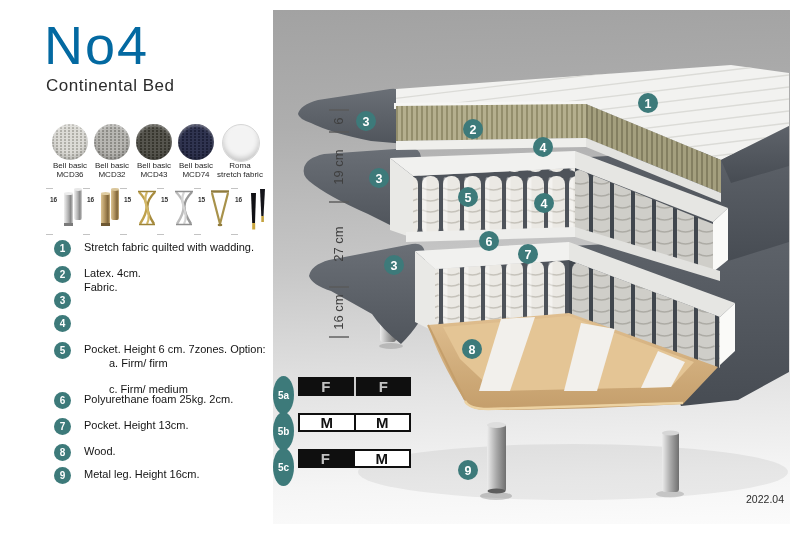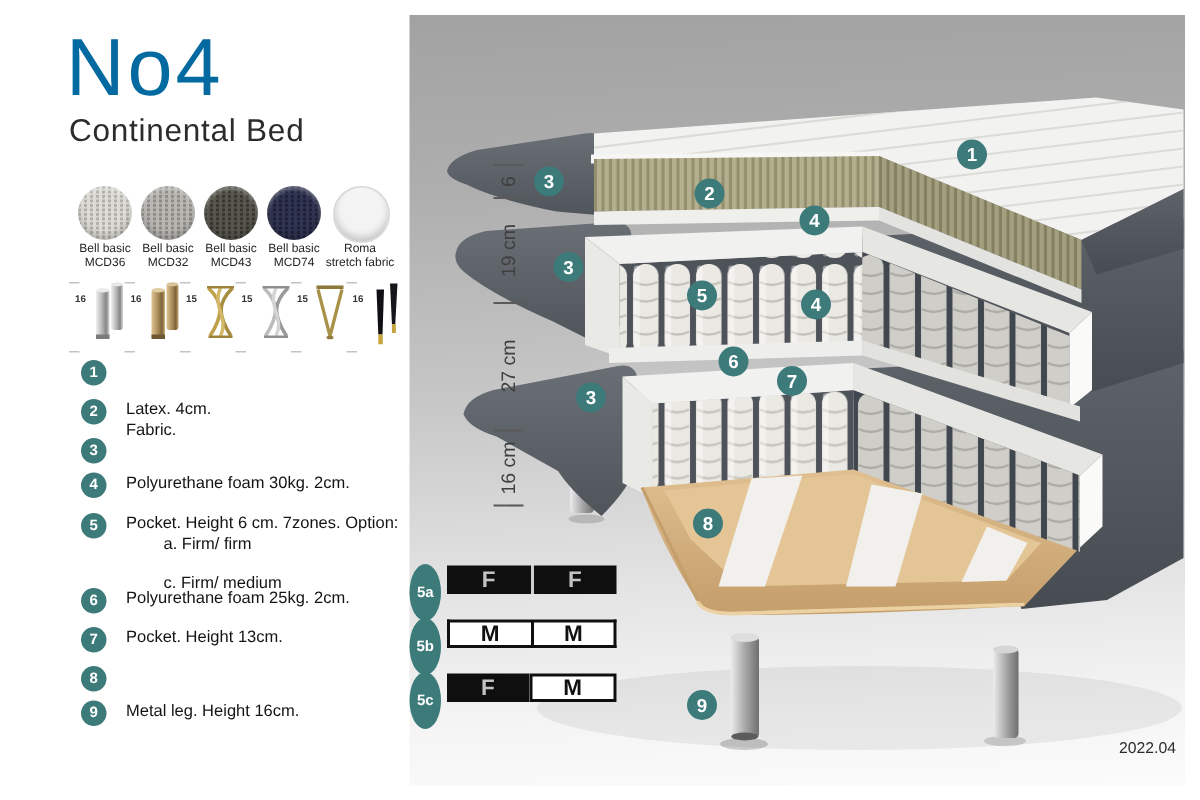--- a/index.html
+++ b/index.html
@@ -1,21 +1,21 @@
 <!DOCTYPE html>
 <html><head>
 <meta charset="utf-8">
 <style>
   html,body{margin:0;padding:0;background:#ffffff;}
   #stage{position:relative;width:800px;height:533px;background:#ffffff;overflow:hidden;
          font-family:"Liberation Sans","DejaVu Sans",sans-serif;color:#1c1c1c;}
   
   .title{position:absolute;left:44px;top:14px;font-size:54px;font-weight:200;
          letter-spacing:2px;color:#0369a1;}
-  .subtitle{position:absolute;left:46px;top:76px;font-size:21px;font-weight:300;
+  .subtitle{position:absolute;left:46px;top:76px;font-size:17px;font-weight:300;
             letter-spacing:.5px;color:#2c2c2c;}
   .swatch{position:absolute;top:124px;width:36px;height:36px;border-radius:50%;
           box-shadow:inset 0 -3px 5px rgba(0,0,0,.18), inset 0 2px 3px rgba(255,255,255,.35);}
   .swatch.dotted{background-size:4px 3px;}
   .swatch-label{position:absolute;top:161px;width:52px;text-align:center;font-size:8px;
                 line-height:9px;color:#262626;}
   .leg-group{position:absolute;top:186px;width:37px;height:52px;}
   .leg-num{position:absolute;left:0;top:10px;font-size:6.5px;font-weight:bold;color:#333;}
   .leg-svg{position:absolute;left:8px;top:0;width:28px;height:46px;}
   .leg-tick{position:absolute;width:7px;height:1px;background:#c3c3c3;}
@@ -151,49 +151,50 @@
       <polygon points="17,3 22,3 20.5,30 18.3,30" fill="#15151a"></polygon>
       <rect x="18.3" y="30" width="2.6" height="6" fill="#c4a23e"></rect>
       <polygon points="8,7 13,7 12,37 9.2,37" fill="#101014"></polygon>
       <rect x="9.2" y="37" width="3" height="6.5" fill="#c9a53d"></rect>
     </svg>
   </div>
 
   <div class="legend-circle" style="top:239.5px;">
       <span>1</span>
     </div>
+  <div class="legend-text" style="top:241px;">Stretch fabric quilted with wadding.</div>
   <div class="legend-circle" style="top:265.5px;">
       <span>2</span>
     </div>
   <div class="legend-text" style="top:267px;">Latex. 4cm.</div>
   <div class="legend-circle" style="top:291.5px;">
       <span>3</span>
     </div>
   <div class="legend-text" style="top:281px;">Fabric.</div>
   <div class="legend-circle" style="top:314.5px;">
       <span>4</span>
     </div>
-  <div class="legend-text" style="top:316px;">Polyurethane foam 30kg. 2cm.</div>
   <div class="legend-circle" style="top:341.5px;">
       <span>5</span>
     </div>
   <div class="legend-text" style="top:343px;">Pocket. Height 6 cm. 7zones. Option:</div>
   <div class="legend-sub" style="top:357px;">a. Firm/ firm</div>
   <div class="legend-sub" style="top:383px;">c. Firm/ medium</div>
   <div class="legend-circle" style="top:391.5px;">
       <span>6</span>
     </div>
   <div class="legend-text" style="top:393px;">Polyurethane foam 25kg. 2cm.</div>
   <div class="legend-circle" style="top:417.5px;">
       <span>7</span>
     </div>
   <div class="legend-text" style="top:419px;">Pocket. Height 13cm.</div>
   <div class="legend-circle" style="top:443.5px;">
       <span>8</span>
     </div>
+  <div class="legend-text" style="top:445px;">Wood.</div>
   <div class="legend-circle" style="top:466.5px;">
       <span>9</span>
     </div>
   <div class="legend-text" style="top:468px;">Metal leg. Height 16cm.</div>
 
   <div class="panel">
     <svg class="scene" width="517" height="514" viewBox="0 0 517 514">
       <defs>
         <linearGradient id="gDark" x1="0" y1="0" x2="0" y2="1">
           <stop offset="0" stop-color="#6a6f76"></stop>

